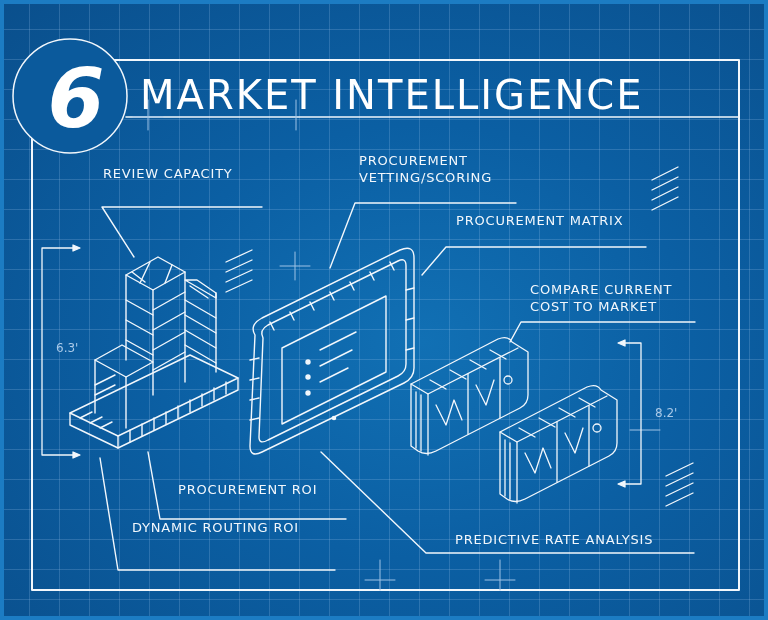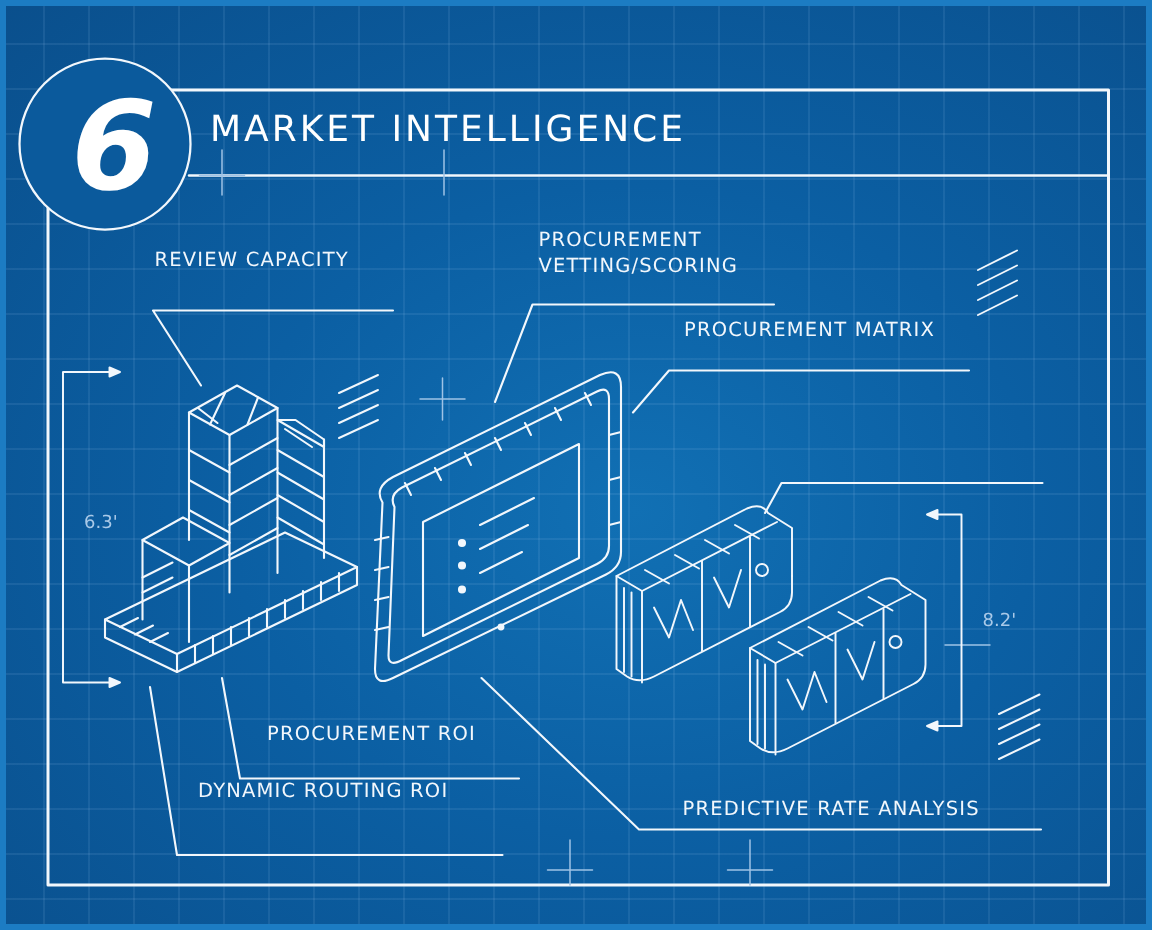--- a/index.html
+++ b/index.html
@@ -20,21 +20,21 @@
     }
     .edge { position: absolute; inset: 0; border: 4px solid #1c7cc3; pointer-events: none; }
     svg.art { position: absolute; left: 0; top: 0; }
     .lbl {
       position: absolute; color: #f2f7fc; text-transform: uppercase;
       font-family: "DejaVu Sans", sans-serif; font-size: 13px; letter-spacing: 0.8px;
       line-height: 17px; white-space: nowrap;
     }
     .title {
       position: absolute; left: 140px; top: 72px; color: #ffffff;
-      font-family: "DejaVu Sans", sans-serif; font-size: 24px; letter-spacing: 2px;
+      font-family: "DejaVu Sans", sans-serif; font-size: 40px; letter-spacing: 2px;
       font-weight: normal; white-space: nowrap;
     }
     .six {
       position: absolute; left: 36px; top: 54px; width: 80px; height: 90px;
       color: #fff; font-size: 82px; font-family: "DejaVu Sans", sans-serif;
       font-style: italic; font-weight: bold; text-align: center; line-height: 90px;
     }
     .dim { position: absolute; color: #a9c9e8; font-size: 12px; font-family: "DejaVu Sans", sans-serif; }
   </style>
 </head>
@@ -222,20 +222,24 @@
     <div>REVIEW CAPACITY</div>
   </div>
 
   <div class="lbl" style="left:359px; top:152px;">
     <div>PROCUREMENT</div>
     <div>VETTING/SCORING</div>
   </div>
 
   <div class="lbl" style="left:456px; top:212px;">PROCUREMENT MATRIX</div>
 
+  <div class="lbl" style="left:530px; top:281px;">
+    <div>COMPARE CURRENT</div>
+    <div>COST TO MARKET</div>
+  </div>
 
   <div class="lbl" style="left:178px; top:481px;">
     <div>PROCUREMENT ROI</div>
   </div>
 
   <div class="lbl" style="left:132px; top:519px;">DYNAMIC ROUTING ROI</div>
 
   <div class="lbl" style="left:455px; top:531px;">PREDICTIVE RATE ANALYSIS</div>
 
   <div class="dim" style="left:56px; top:341px;">6.3'</div>

